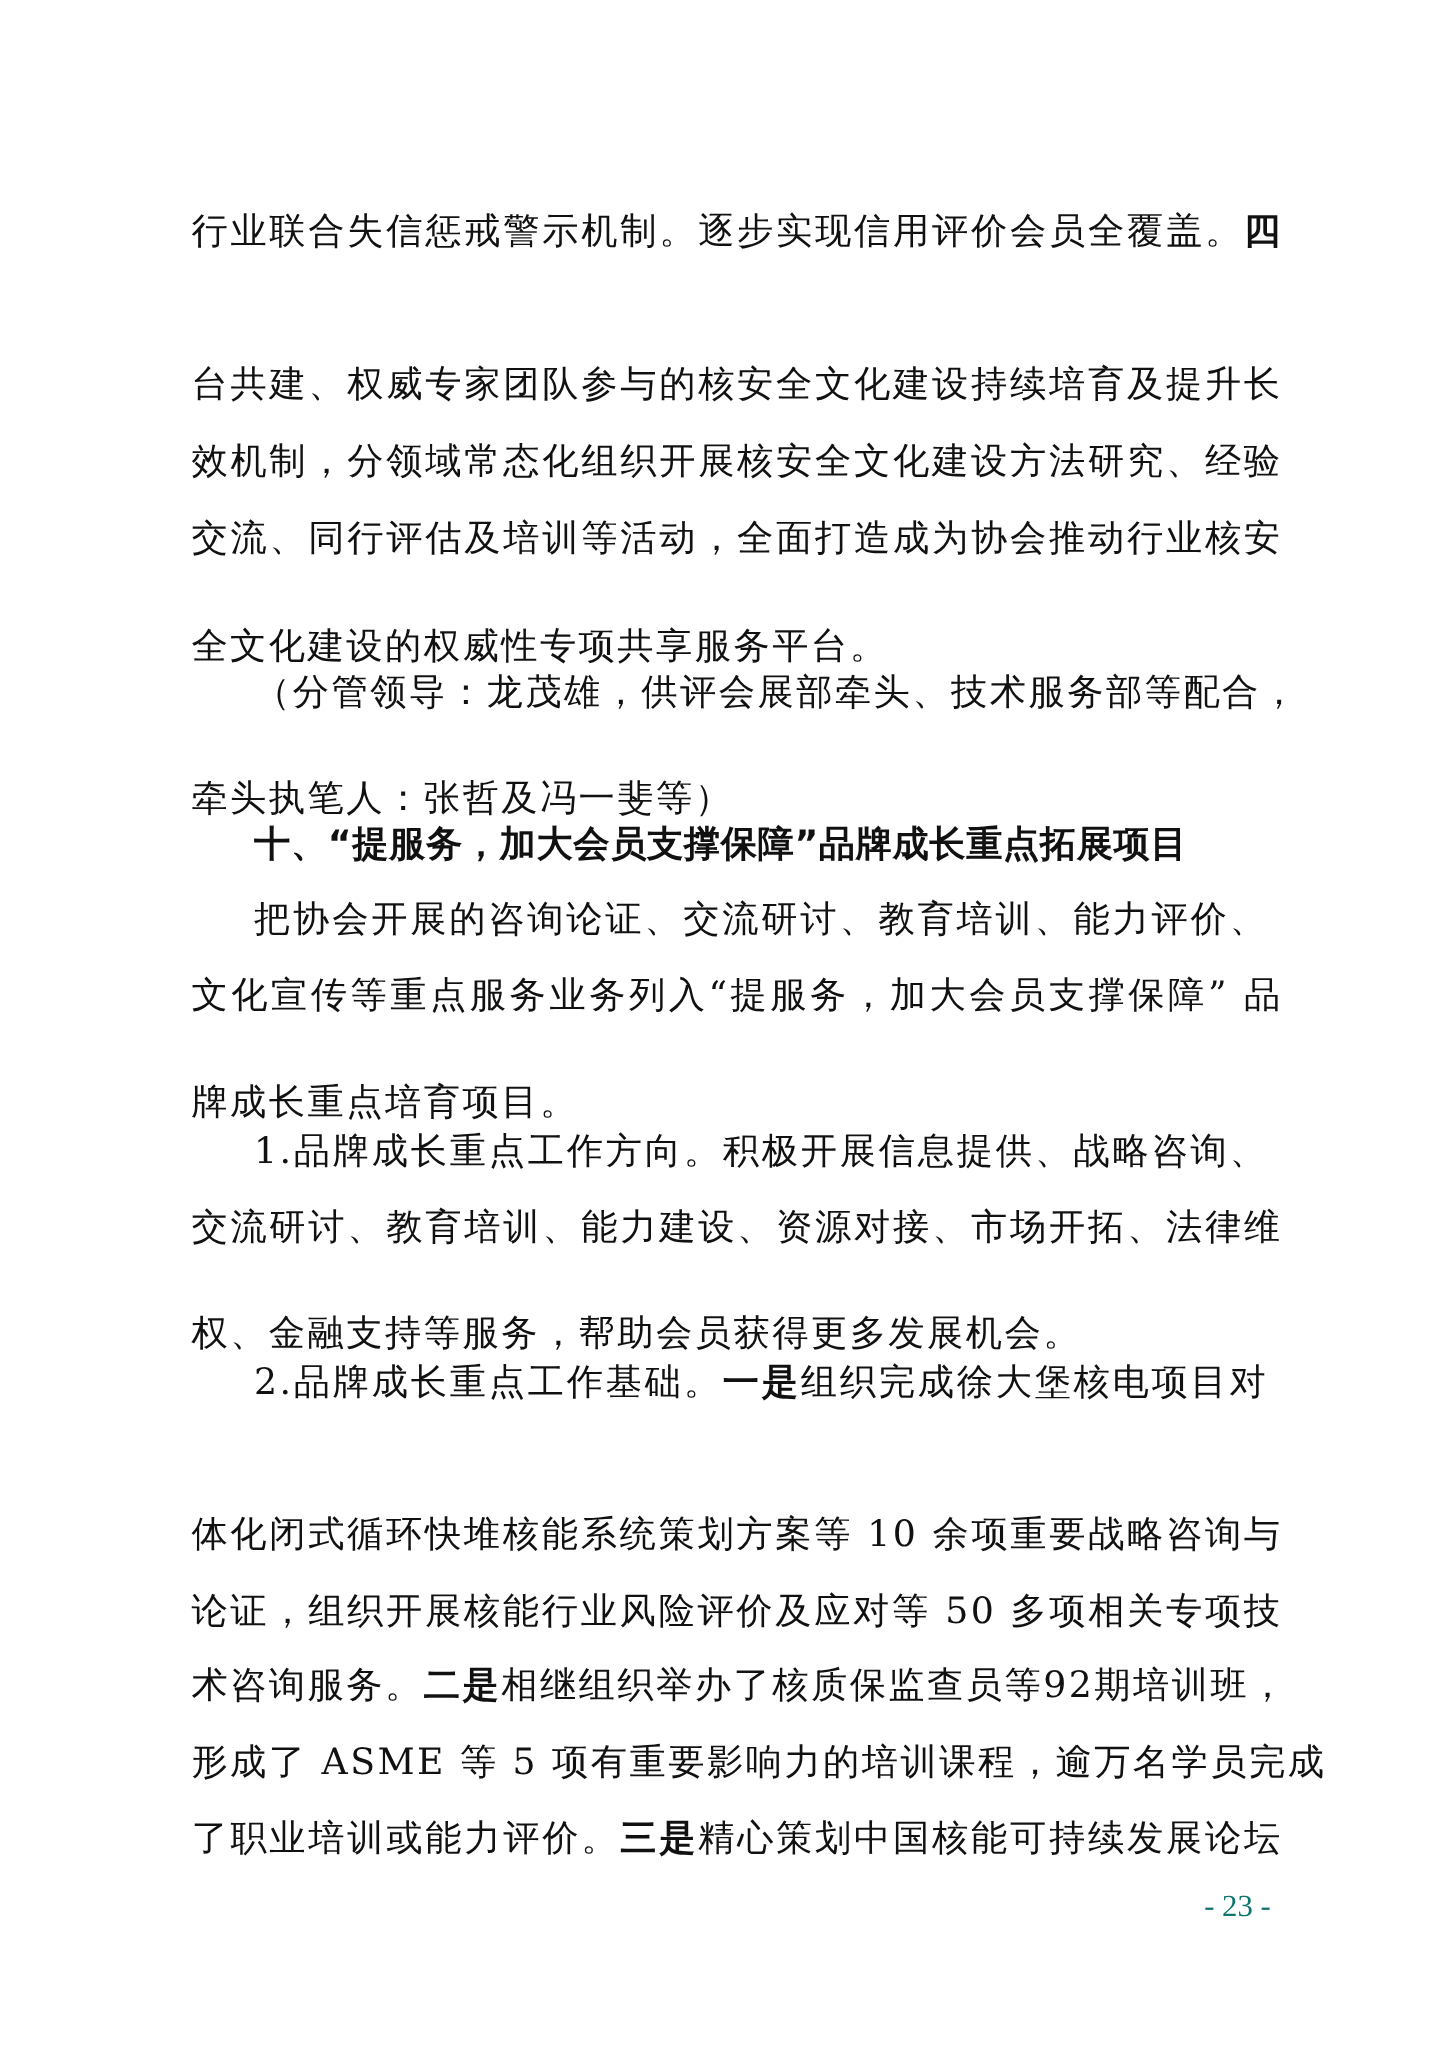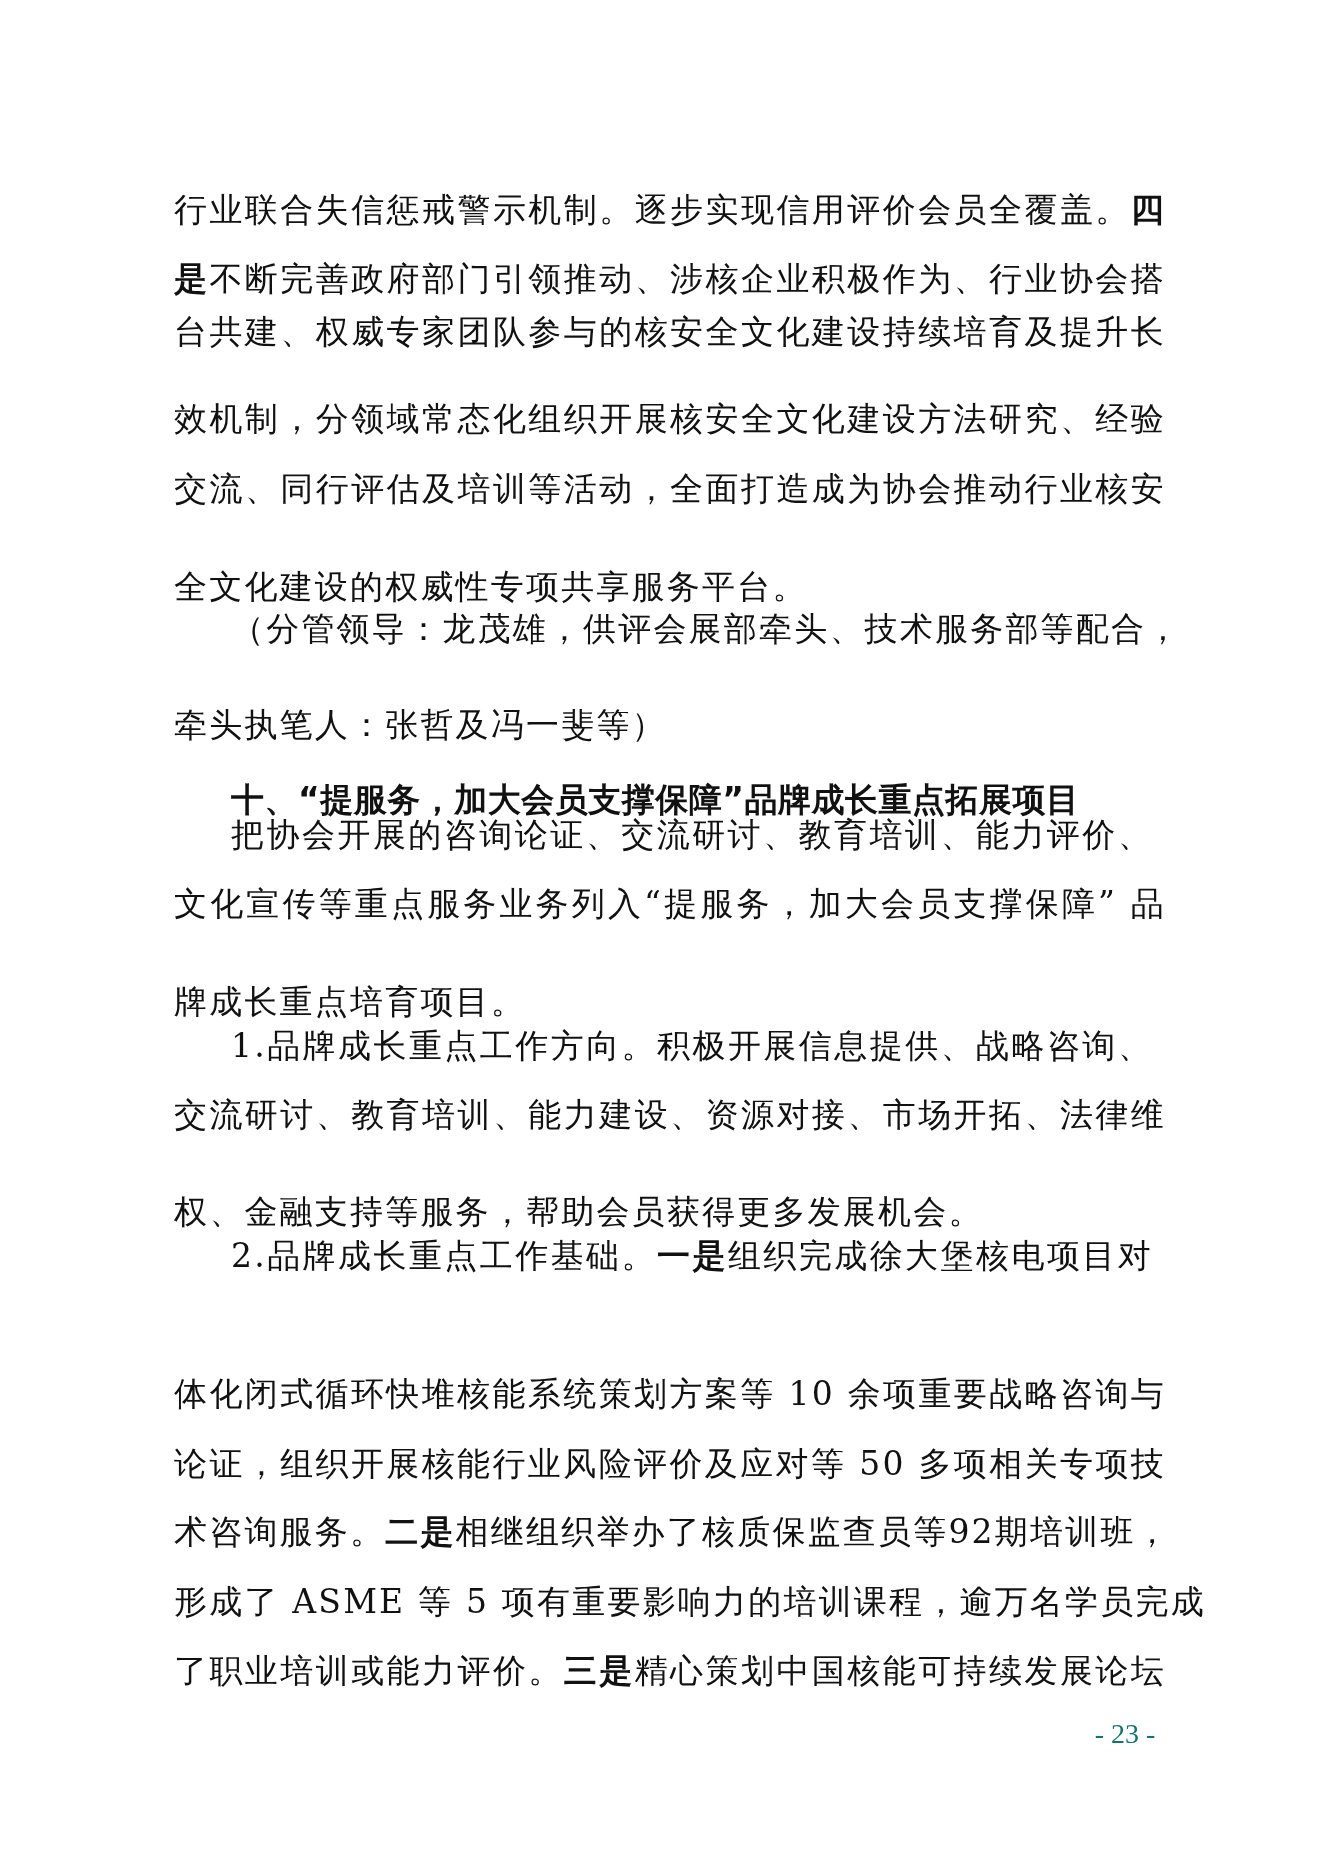--- a/index.html
+++ b/index.html
@@ -21,41 +21,39 @@
   }
   .line.last { text-align-last: left; margin-top: 28px; }
   .line.indent { left: 231px; width: 922px; }
   .b { font-weight: bold; font-family: "DejaVu Sans", "Liberation Sans", sans-serif; }
   .heading {
     font-family: "DejaVu Sans", "Liberation Sans", sans-serif;
     font-weight: bold;
     font-size: 33px;
     letter-spacing: 0.5px;
     text-align-last: left;
-    margin-top: 33px;
   }
   .pagenum {
     position: absolute;
     left: 1080px;
     top: 1718px;
     width: 90px;
     font-family: "Liberation Serif", "DejaVu Serif", serif;
     font-size: 28px;
     color: #0f766e;
     text-align: center;
   }
 </style>
 </head>
 <body>
 
 <div class="page">
 
   <div class="line" style="top:188px"><span>行业联合失信惩戒警示机制。逐步实现信用评价会员全覆盖。</span><span class="b">四</span></div>
-  <div class="line" style="top:257px"><span class="b">是</span><span>不断完善政府部门引领推动、涉核企业积极作为、行业协会搭</span></div>
-  <div class="line" style="top:310px"><span>台共建、权威专家团队参与的核安全文化建设持续培育及提升长</span></div>
+  <div class="line" style="top:327px"><span>台共建、权威专家团队参与的核安全文化建设持续培育及提升长</span></div>
   <div class="line" style="top:397px"><span>效机制，分领域常态化组织开展核安全文化建设方法研究、经验</span></div>
   <div class="line" style="top:467px"><span>交流、同行评估及培训等活动，全面打造成为协会推动行业核安</span></div>
   <div class="line last" style="top:537px"><span>全文化建设的权威性专项共享服务平台。</span></div>
 
   <div class="line indent" style="top:607px"><span>（分管领导：龙茂雄，供评会展部牵头、技术服务部等配合，</span></div>
   <div class="line last" style="top:675px"><span>牵头执笔人：张哲及冯一斐等）</span></div>
 
   <div class="line indent heading" style="top:745px"><span>十、“提服务，加大会员支撑保障”品牌成长重点拓展项目</span></div>
 
   <div class="line indent" style="top:813px"><span>把协会开展的咨询论证、交流研讨、教育培训、能力评价、</span></div>

